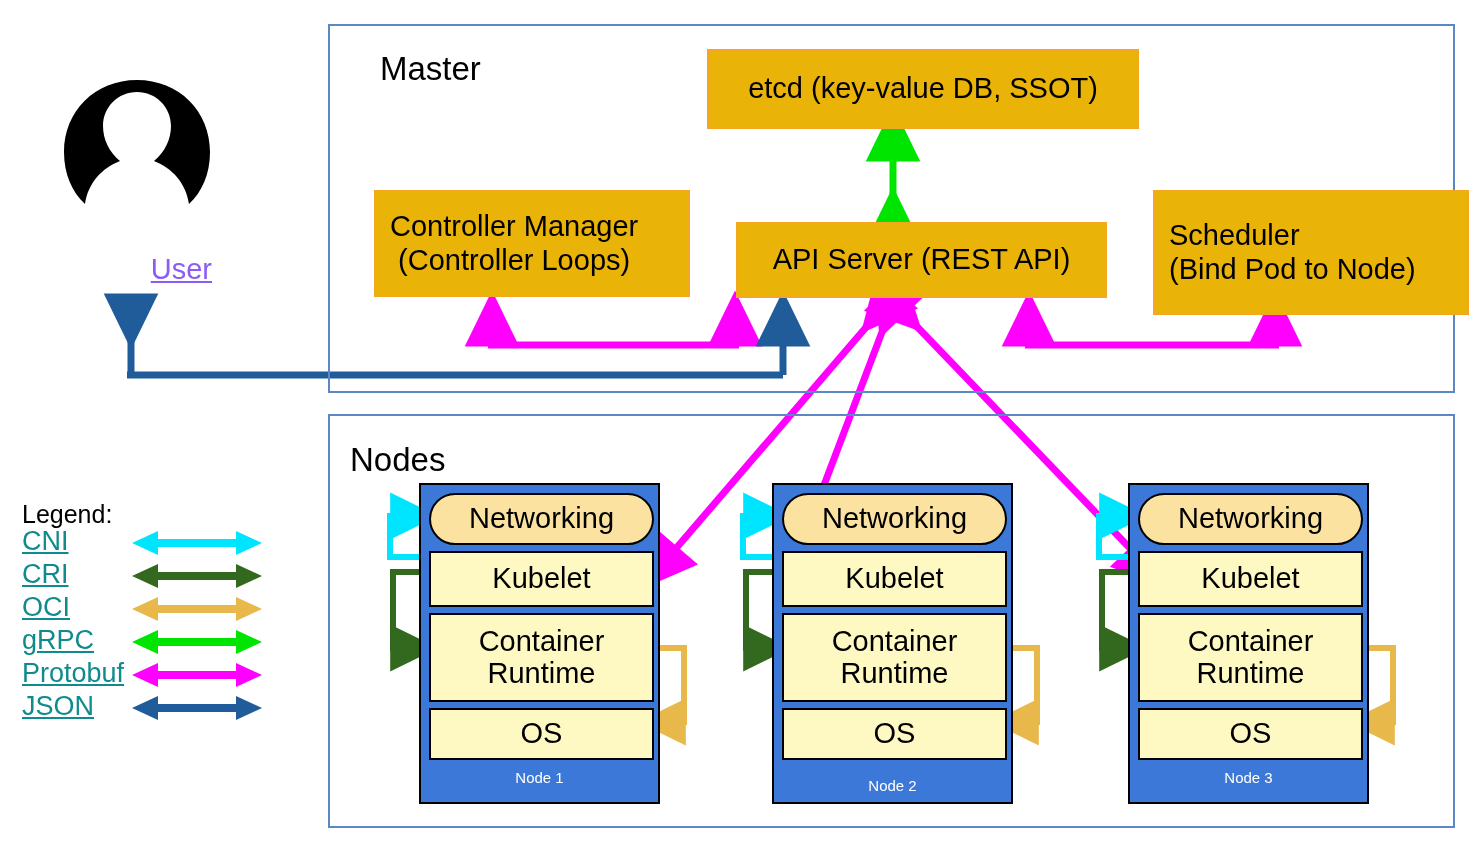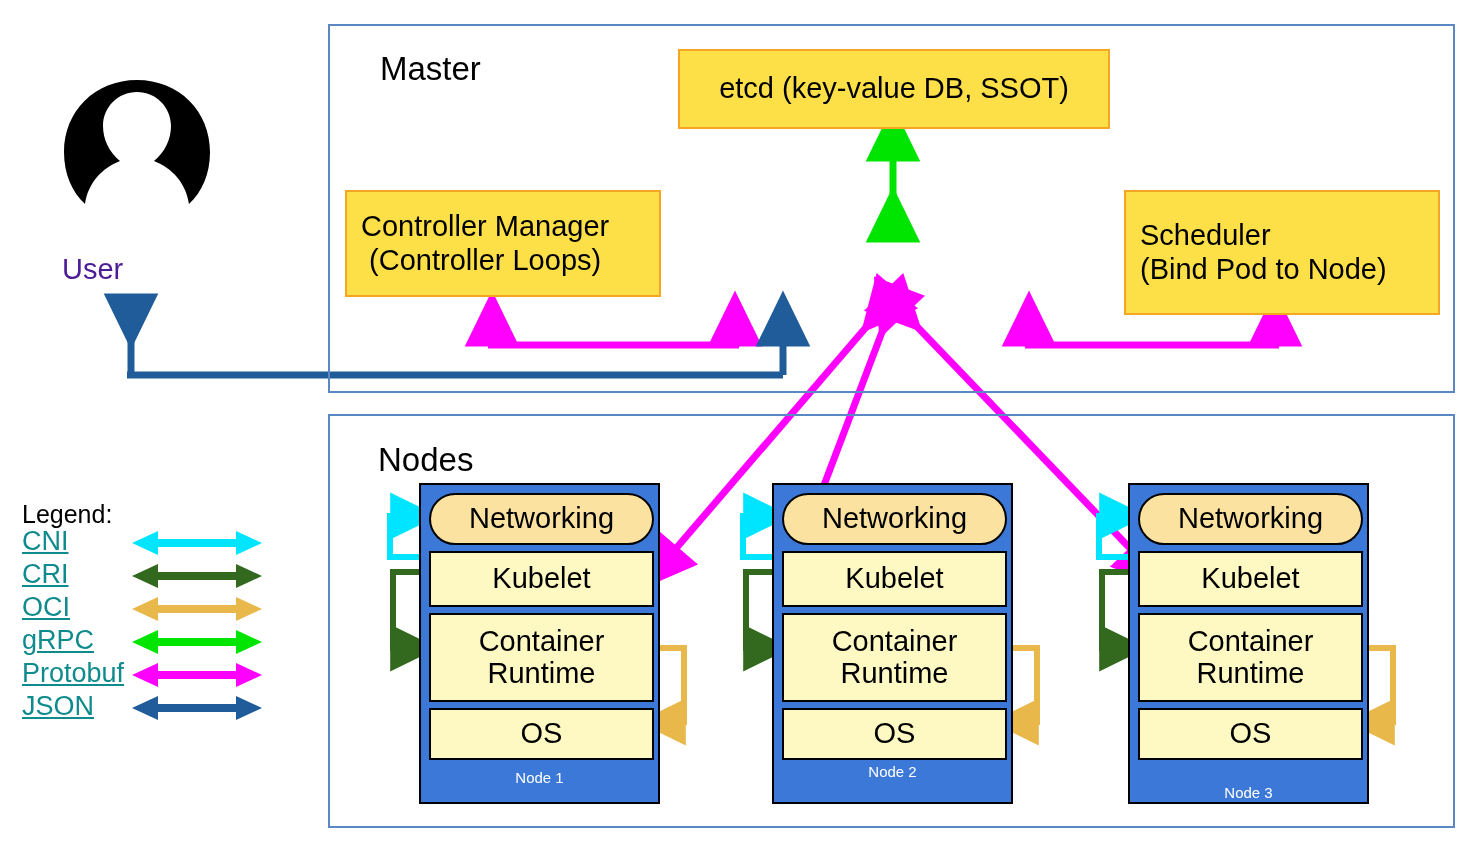--- a/index.html
+++ b/index.html
@@ -35,29 +35,30 @@
     position: absolute;
     font-size: 33px;
     color: #000000;
     line-height: 1;
     white-space: nowrap;
   }
   
   .mbox {
     position: absolute;
     border: 2px solid #F5A623;
-    background: #fde047;
+    background: #eab308;
     box-sizing: border-box;
     display: flex;
     align-items: center;
     padding-left: 14px;
     font-size: 29px;
     color: #000000;
     line-height: 1.16;
     white-space: pre-line;
+    margin-left: 29px;
   }
   .mbox.centered {
     justify-content: center;
     padding-left: 0;
     text-align: center;
   }
   
   .node {
     position: absolute;
     background: #3C78D8;
@@ -90,23 +91,24 @@
     font-size: 15px;
     line-height: 1;
   }
   
   #user-icon {
     position: absolute;
   }
   #user-label {
     position: absolute;
     font-size: 29px;
-    color: #4c1d95;
-    text-align: left;
+    color: #8b5cf6;
+    text-align: right;
     white-space: nowrap;
+    text-decoration: underline;
   }
   
   #legend {
     position: absolute;
     left: 22px;
     top: 502px;
     width: 250px;
   }
   #legend-title {
     font-size: 25px;
@@ -238,52 +240,53 @@
   <div id="user-label" style="left:62px; top:253px; width:150px;">User</div>
 
   <div class="group-box" style="left:328px; top:24px; width:1127px; height:369px;"></div>
   <div class="group-title" style="left:350px; top:52px;margin-left:30px;">Master</div>
 
   <div class="mbox centered" style="left:678px; top:49px; width:432px; height:80px;">etcd (key-value DB, SSOT)</div>
 
   <div class="mbox" style="left:345px; top:190px; width:316px; height:107px;text-align:center;">Controller Manager
 (Controller Loops)</div>
 
+  <div class="mbox centered" style="left:707px; top:222px; width:371px; height:76px;">API Server (REST API)</div>
 
   <div class="mbox" style="left:1124px; top:190px; width:316px; height:125px;">Scheduler
 (Bind Pod to Node)</div>
 
   <div class="group-box" style="left:328px; top:414px; width:1127px; height:414px;"></div>
-  <div class="group-title" style="left:350px; top:443px;margin-left:28px;">Nodes</div>
+  <div class="group-title" style="left:350px; top:443px;">Nodes</div>
 
   <div class="node" style="left:419px; top:483px; width:241px; height:321px;">
     <div class="node-layer net" style="left:8px; top:8px; width:225px; height:52px;">Networking</div>
     <div class="node-layer" style="left:8px; top:66px; width:225px; height:56px;">Kubelet</div>
     <div class="node-layer" style="left:8px; top:128px; width:225px; height:89px;">Container
 Runtime</div>
     <div class="node-layer" style="left:8px; top:223px; width:225px; height:52px;">OS</div>
     <div class="node-caption" style="top:285px;">Node 1</div>
   </div>
 
   <div class="node" style="left:772px; top:483px; width:241px; height:321px;">
     <div class="node-layer net" style="left:8px; top:8px; width:225px; height:52px;">Networking</div>
     <div class="node-layer" style="left:8px; top:66px; width:225px; height:56px;">Kubelet</div>
     <div class="node-layer" style="left:8px; top:128px; width:225px; height:89px;">Container
 Runtime</div>
     <div class="node-layer" style="left:8px; top:223px; width:225px; height:52px;">OS</div>
-    <div class="node-caption" style="top:279px;text-align:center;">Node 2</div>
+    <div class="node-caption" style="top:293px;text-align:center;">Node 2</div>
   </div>
 
   <div class="node" style="left:1128px; top:483px; width:241px; height:321px;">
     <div class="node-layer net" style="left:8px; top:8px; width:225px; height:52px;">Networking</div>
     <div class="node-layer" style="left:8px; top:66px; width:225px; height:56px;">Kubelet</div>
     <div class="node-layer" style="left:8px; top:128px; width:225px; height:89px;">Container
 Runtime</div>
     <div class="node-layer" style="left:8px; top:223px; width:225px; height:52px;">OS</div>
-    <div class="node-caption" style="top:300px;">Node 3</div>
+    <div class="node-caption" style="top:285px;">Node 3</div>
   </div>
 
   <div id="legend">
     <div id="legend-title">Legend:</div>
 
     <div class="legend-row">
       <span class="legend-label">CNI</span>
       <svg class="legend-arrow" width="130" height="24" viewBox="0 0 130 24">
         <path d="M0,12 L26,0 L26,8 L104,8 L104,0 L130,12 L104,24 L104,16 L26,16 L26,24 Z" fill="#00E5FF"></path>
       </svg>

